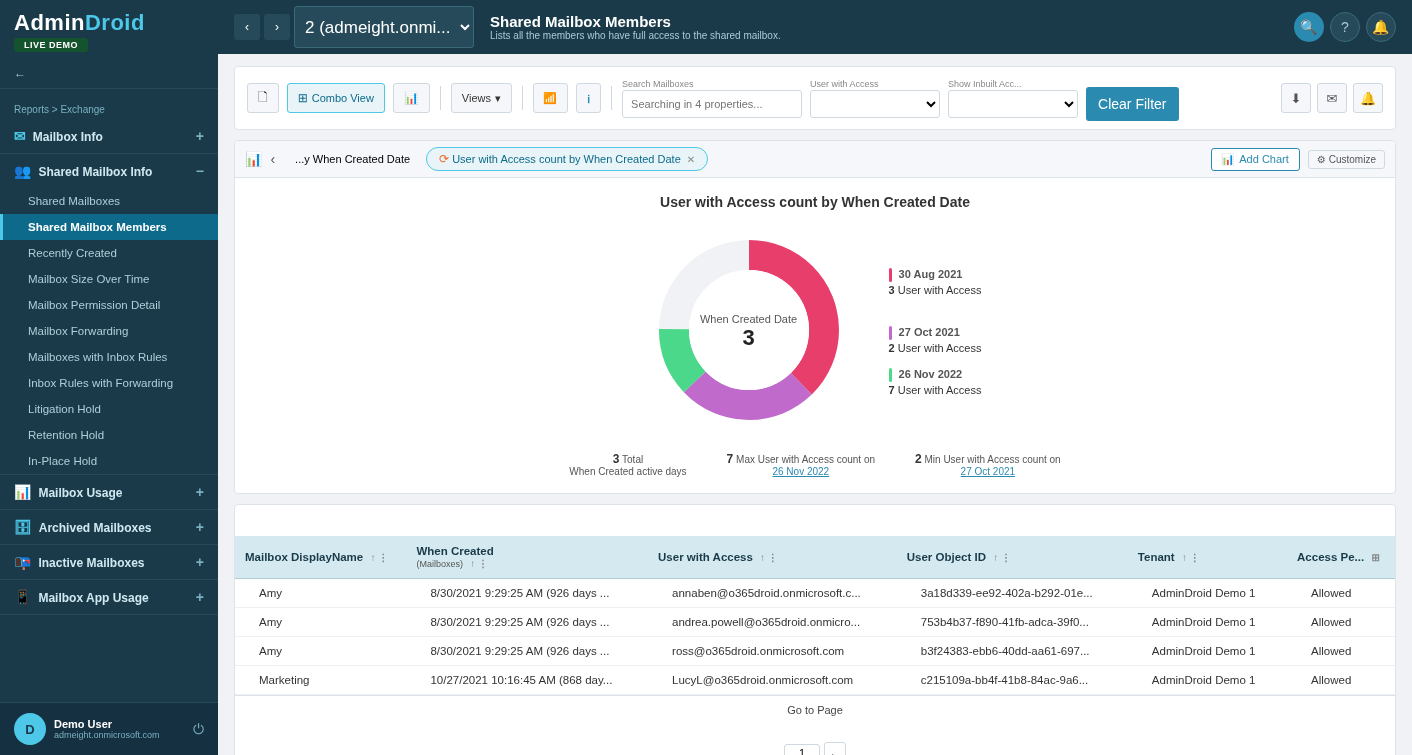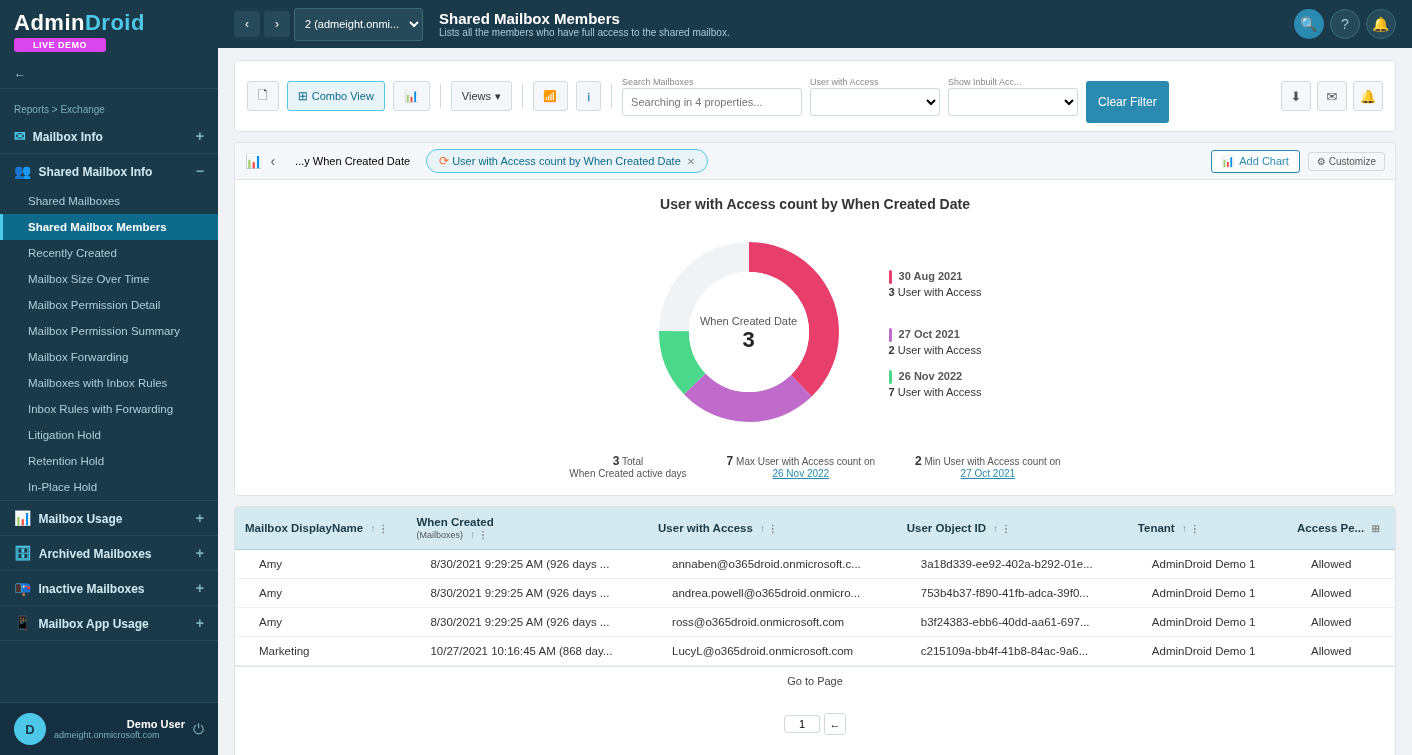--- a/index.html
+++ b/index.html
@@ -24,25 +24,25 @@
       align-items: flex-start;
     }
     .sidebar-logo .logo-text {
       font-size: 22px;
       font-weight: 700;
       color: #fff;
       letter-spacing: 0.5px;
     }
     .sidebar-logo .logo-text span { color: #4dc8e8; }
     .live-demo-badge {
-      background: #d946ef;
+      background: #14532d;
       color: #fff;
       font-size: 9px;
       font-weight: 700;
-      padding: 2px 19px;
+      padding: 2px 10px;
       border-radius: 3px;
       margin-top: 2px;
       letter-spacing: 0.5px;
     }
     .sidebar-back {
       padding: 8px 14px;
       display: flex;
       align-items: center;
       gap: 6px;
       color: #aac8d8;
@@ -86,21 +86,21 @@
       align-items: center;
       gap: 8px;
       border-top: 1px solid #264a5a;
     }
     .sidebar-user .avatar {
       width: 32px; height: 32px; border-radius: 50%; background: #4dc8e8;
       display: flex; align-items: center; justify-content: center;
       font-weight: 700; font-size: 13px; color: #1a3a4a;
     }
     .sidebar-user .user-info { flex: 1; }
-    .sidebar-user .user-name { font-size: 11px; color: #fff; font-weight: 600; text-align: right; }
+    .sidebar-user .user-name { font-size: 11px; color: #fff; font-weight: 600; }
     .sidebar-user .user-email { font-size: 9px; color: #7ab0c0; }
     .sidebar-user .power-icon { color: #7ab0c0; font-size: 14px; cursor: pointer; }
 
     
     .main {
       flex: 1;
       display: flex;
       flex-direction: column;
       height: 100%;
       overflow: hidden;
@@ -126,24 +126,24 @@
       width: 26px; height: 26px;
       border-radius: 3px;
       cursor: pointer;
       font-size: 12px;
       display: flex; align-items: center; justify-content: center;
     }
     .topbar-nav .nav-select {
       background: #264a5a;
       border: 1px solid #3a6a7a;
       color: #fff;
-      font-size: 11px;
+      font-size: 17px;
       padding: 3px 6px;
       border-radius: 3px;
-      height: 33px;
+      height: 42px;
     }
     .topbar-icons { display: flex; gap: 6px; }
     .topbar-icon {
       width: 30px; height: 30px;
       border-radius: 50%;
       display: flex; align-items: center; justify-content: center;
       cursor: pointer;
       font-size: 14px;
     }
     .topbar-icon.search { background: #2a8ab0; color: #fff; }
@@ -204,23 +204,23 @@
       width: 130px;
       height: 28px;
       background: #fff;
     }
     .clear-filter-btn {
       background: #2a8ab0;
       color: #fff;
       border: none;
       border-radius: 3px;
       padding: 5px 12px;
-      font-size: 12px;
-      cursor: pointer;
-      height: 42px;
+      font-size: 14px;
+      cursor: pointer;
+      height: 34px;
       margin-top: 12px;
     }
     .toolbar-right { margin-left: auto; display: flex; gap: 6px; }
     .toolbar-icon-btn {
       width: 30px; height: 30px;
       border: 1px solid #d0d8e0;
       border-radius: 3px;
       background: #f5f7fa;
       display: flex; align-items: center; justify-content: center;
       cursor: pointer;
@@ -326,20 +326,21 @@
     .table-area {
       background: #fff;
       border: 1px solid #dde3e8;
       border-radius: 4px;
     }
     .table-scroll { overflow-x: auto; }
     table {
       width: 100%;
       border-collapse: collapse;
       font-size: 11.5px;
+      margin-top: 31px;
     }
     thead tr {
       background: #d4eaf0;
     }
     thead th {
       padding: 9px 10px;
       text-align: left;
       font-weight: 600;
       color: #1a3a4a;
       border-bottom: 1px solid #b0cdd8;
@@ -440,23 +441,20 @@
       <span>Shared Mailbox Members</span>
     </div>
     <div class="sidebar-item">
       <span>Recently Created</span>
     </div>
     <div class="sidebar-item">
       <span>Mailbox Size Over Time</span>
     </div>
     <div class="sidebar-item">
       <span>Mailbox Permission Detail</span>
-    </div>
-    <div class="sidebar-item">
-      <span>Mailbox Permission Summary</span>
     </div>
     <div class="sidebar-item">
       <span>Mailbox Forwarding</span>
     </div>
     <div class="sidebar-item">
       <span>Mailboxes with Inbox Rules</span>
     </div>
     <div class="sidebar-item">
       <span>Inbox Rules with Forwarding</span>
     </div>

